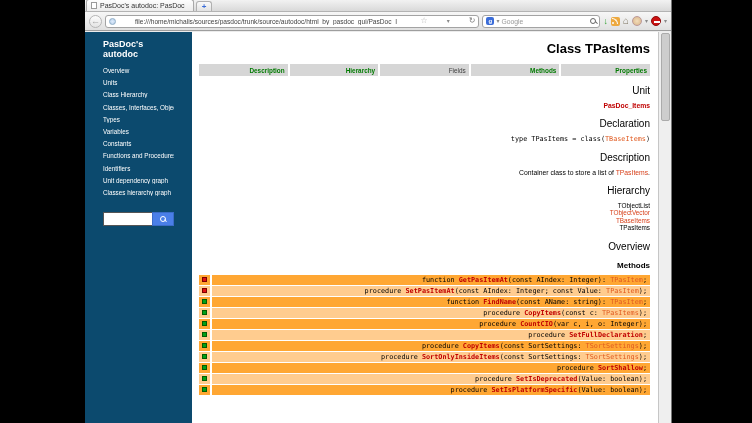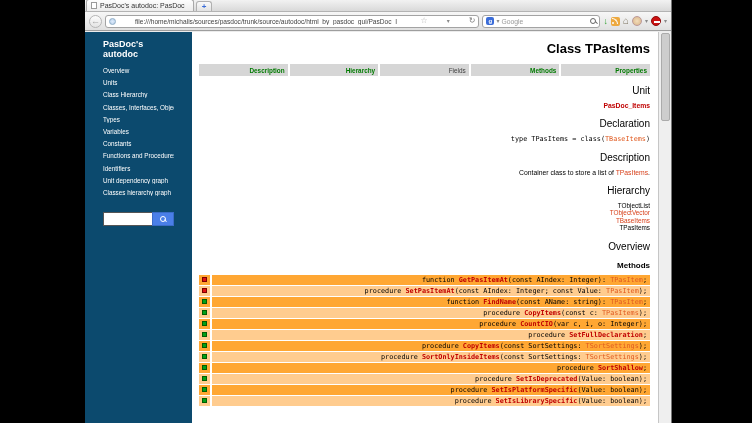--- a/index.html
+++ b/index.html
@@ -241,26 +241,20 @@
                 <span class="vis-sq vis-public"></span>
               </span>
               <div class="m-code"><span class="seg-k">procedure </span><span class="seg-n">SetIsDeprecated</span><span class="seg-k">(Value: boolean);</span></div>
             </div>
             <div class="m-row row-dark">
               <span class="vis-cell">
                 <span class="vis-sq vis-public"></span>
               </span>
               <div class="m-code"><span class="seg-k">procedure </span><span class="seg-n">SetIsPlatformSpecific</span><span class="seg-k">(Value: boolean);</span></div>
             </div>
-            <div class="m-row row-light">
-              <span class="vis-cell">
-                <span class="vis-sq vis-public"></span>
-              </span>
-              <div class="m-code"><span class="seg-k">procedure </span><span class="seg-n">SetIsLibrarySpecific</span><span class="seg-k">(Value: boolean);</span></div>
-            </div>
           </div>
 
       </div>
 
       <div class="scrollbar">
         <div class="scroll-thumb"></div>
       </div>
 
     </div>
   </div>

